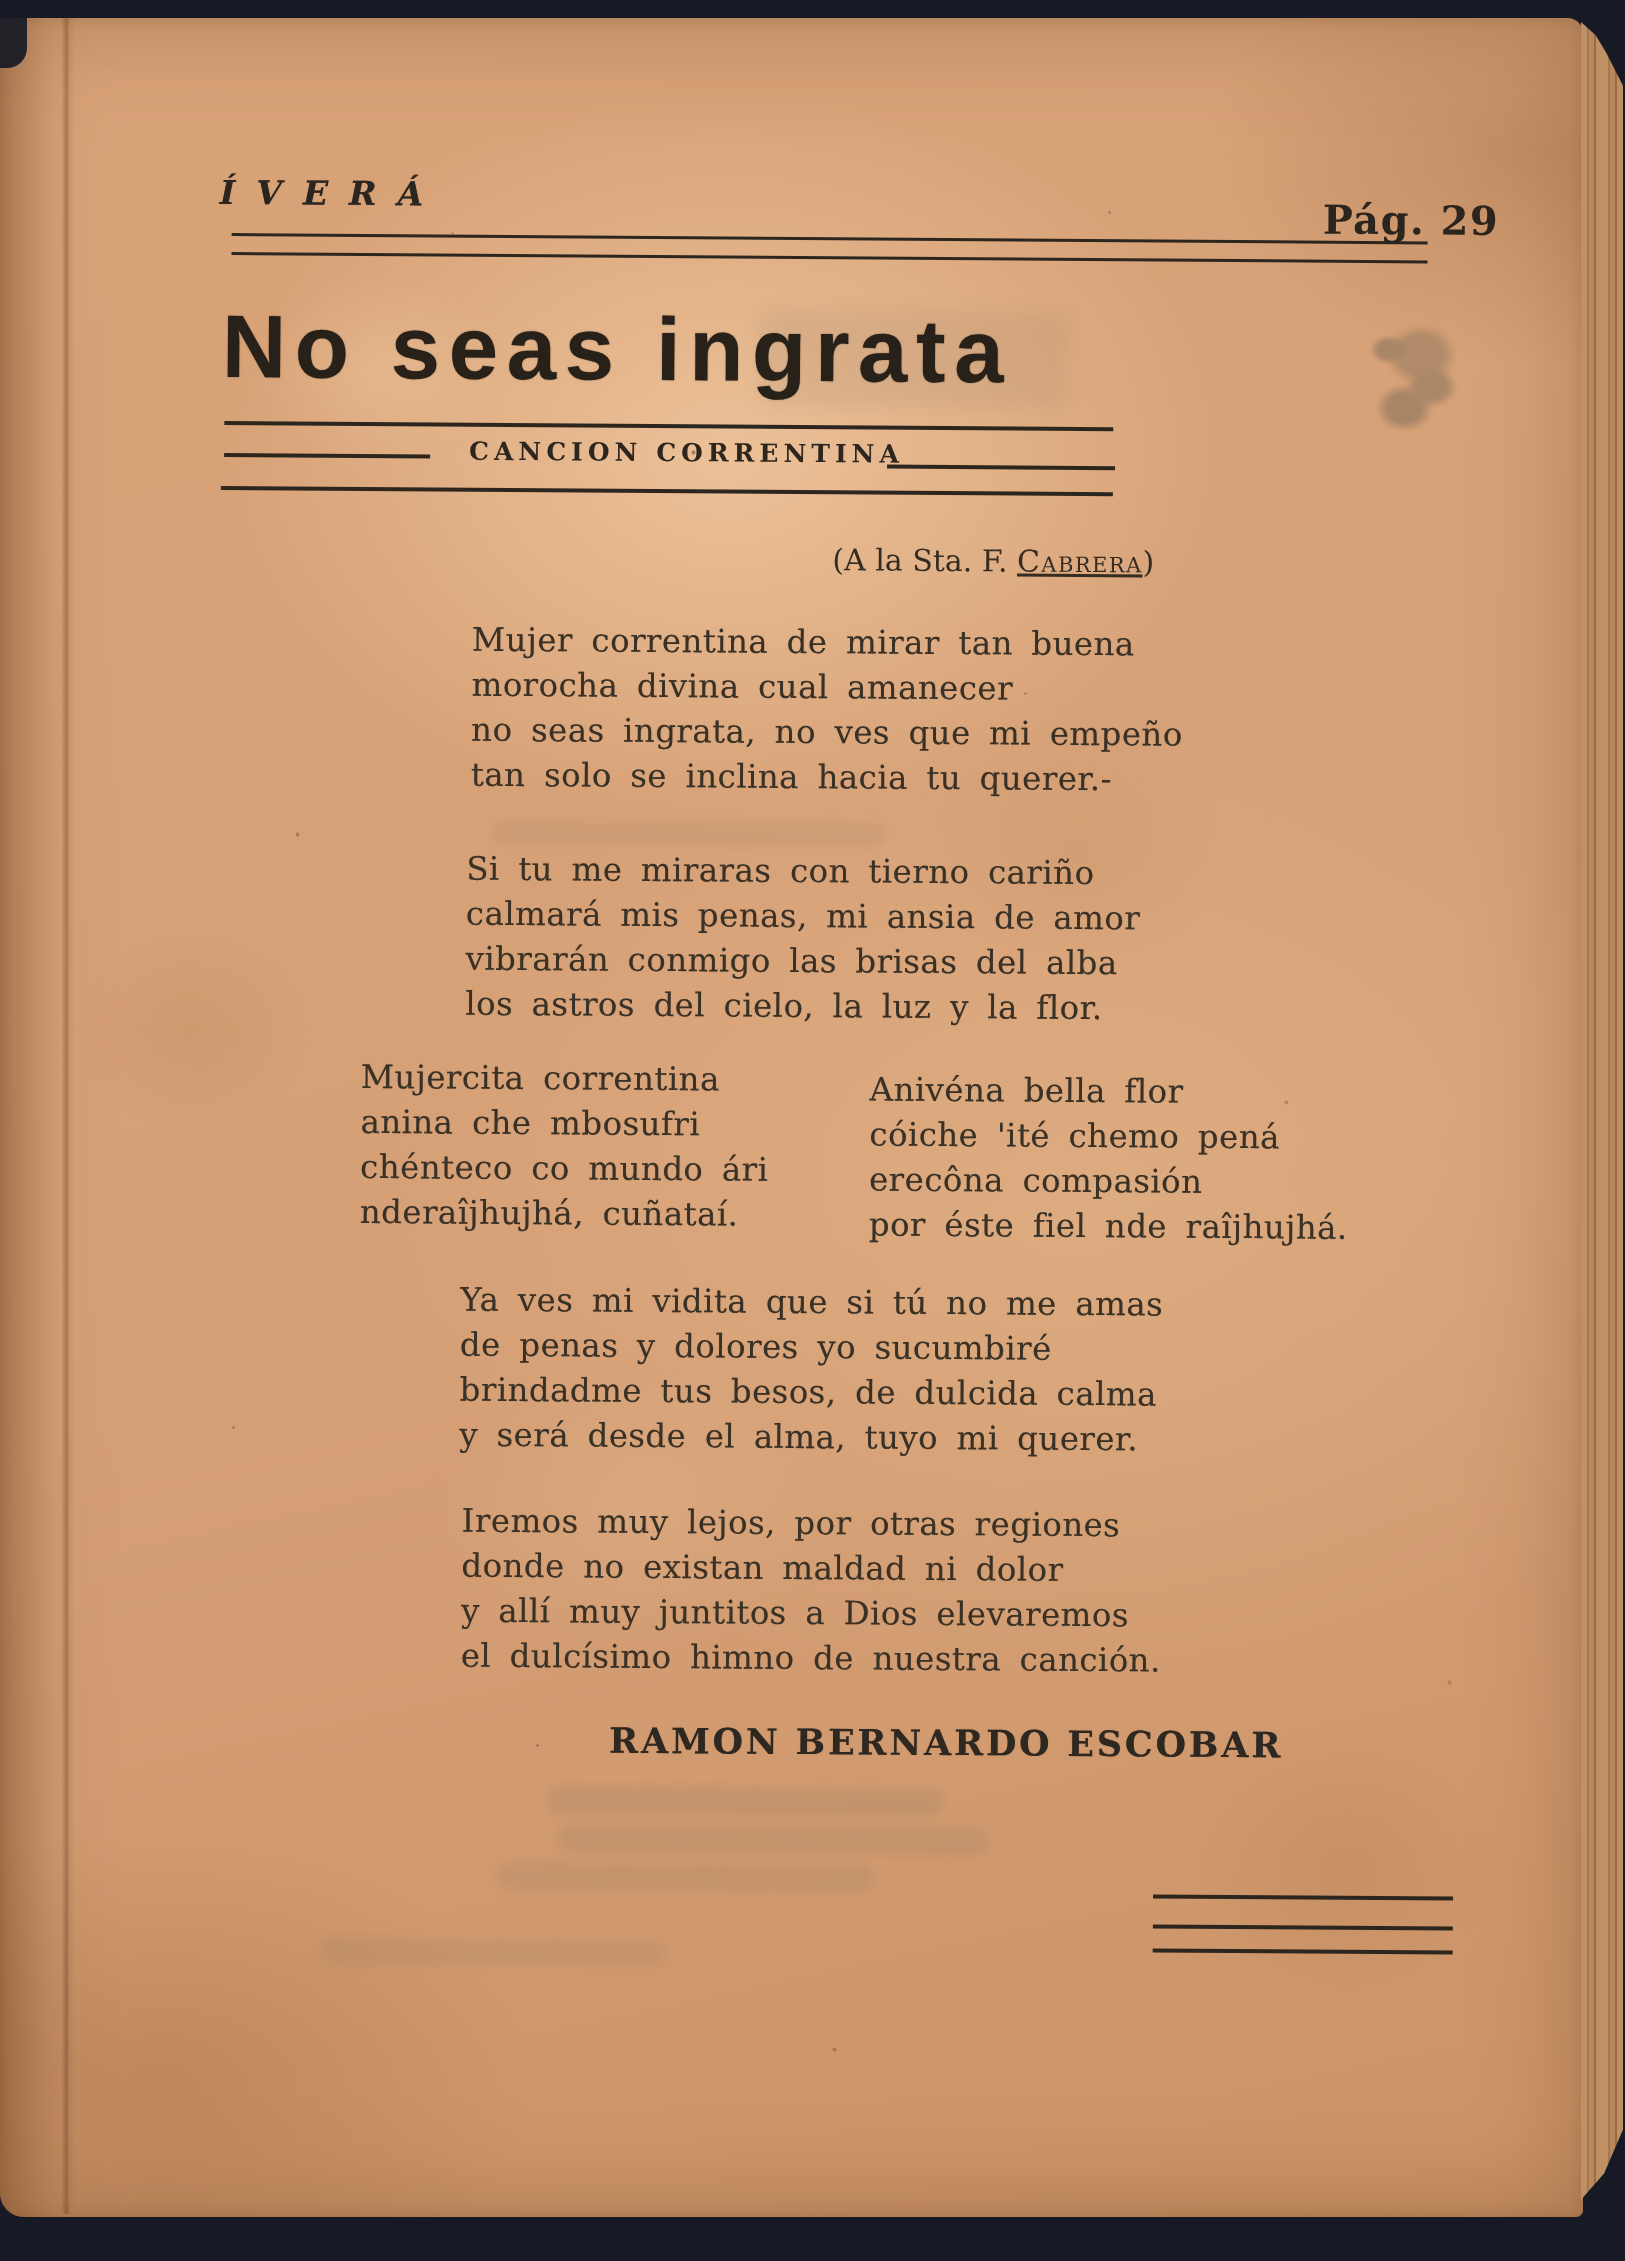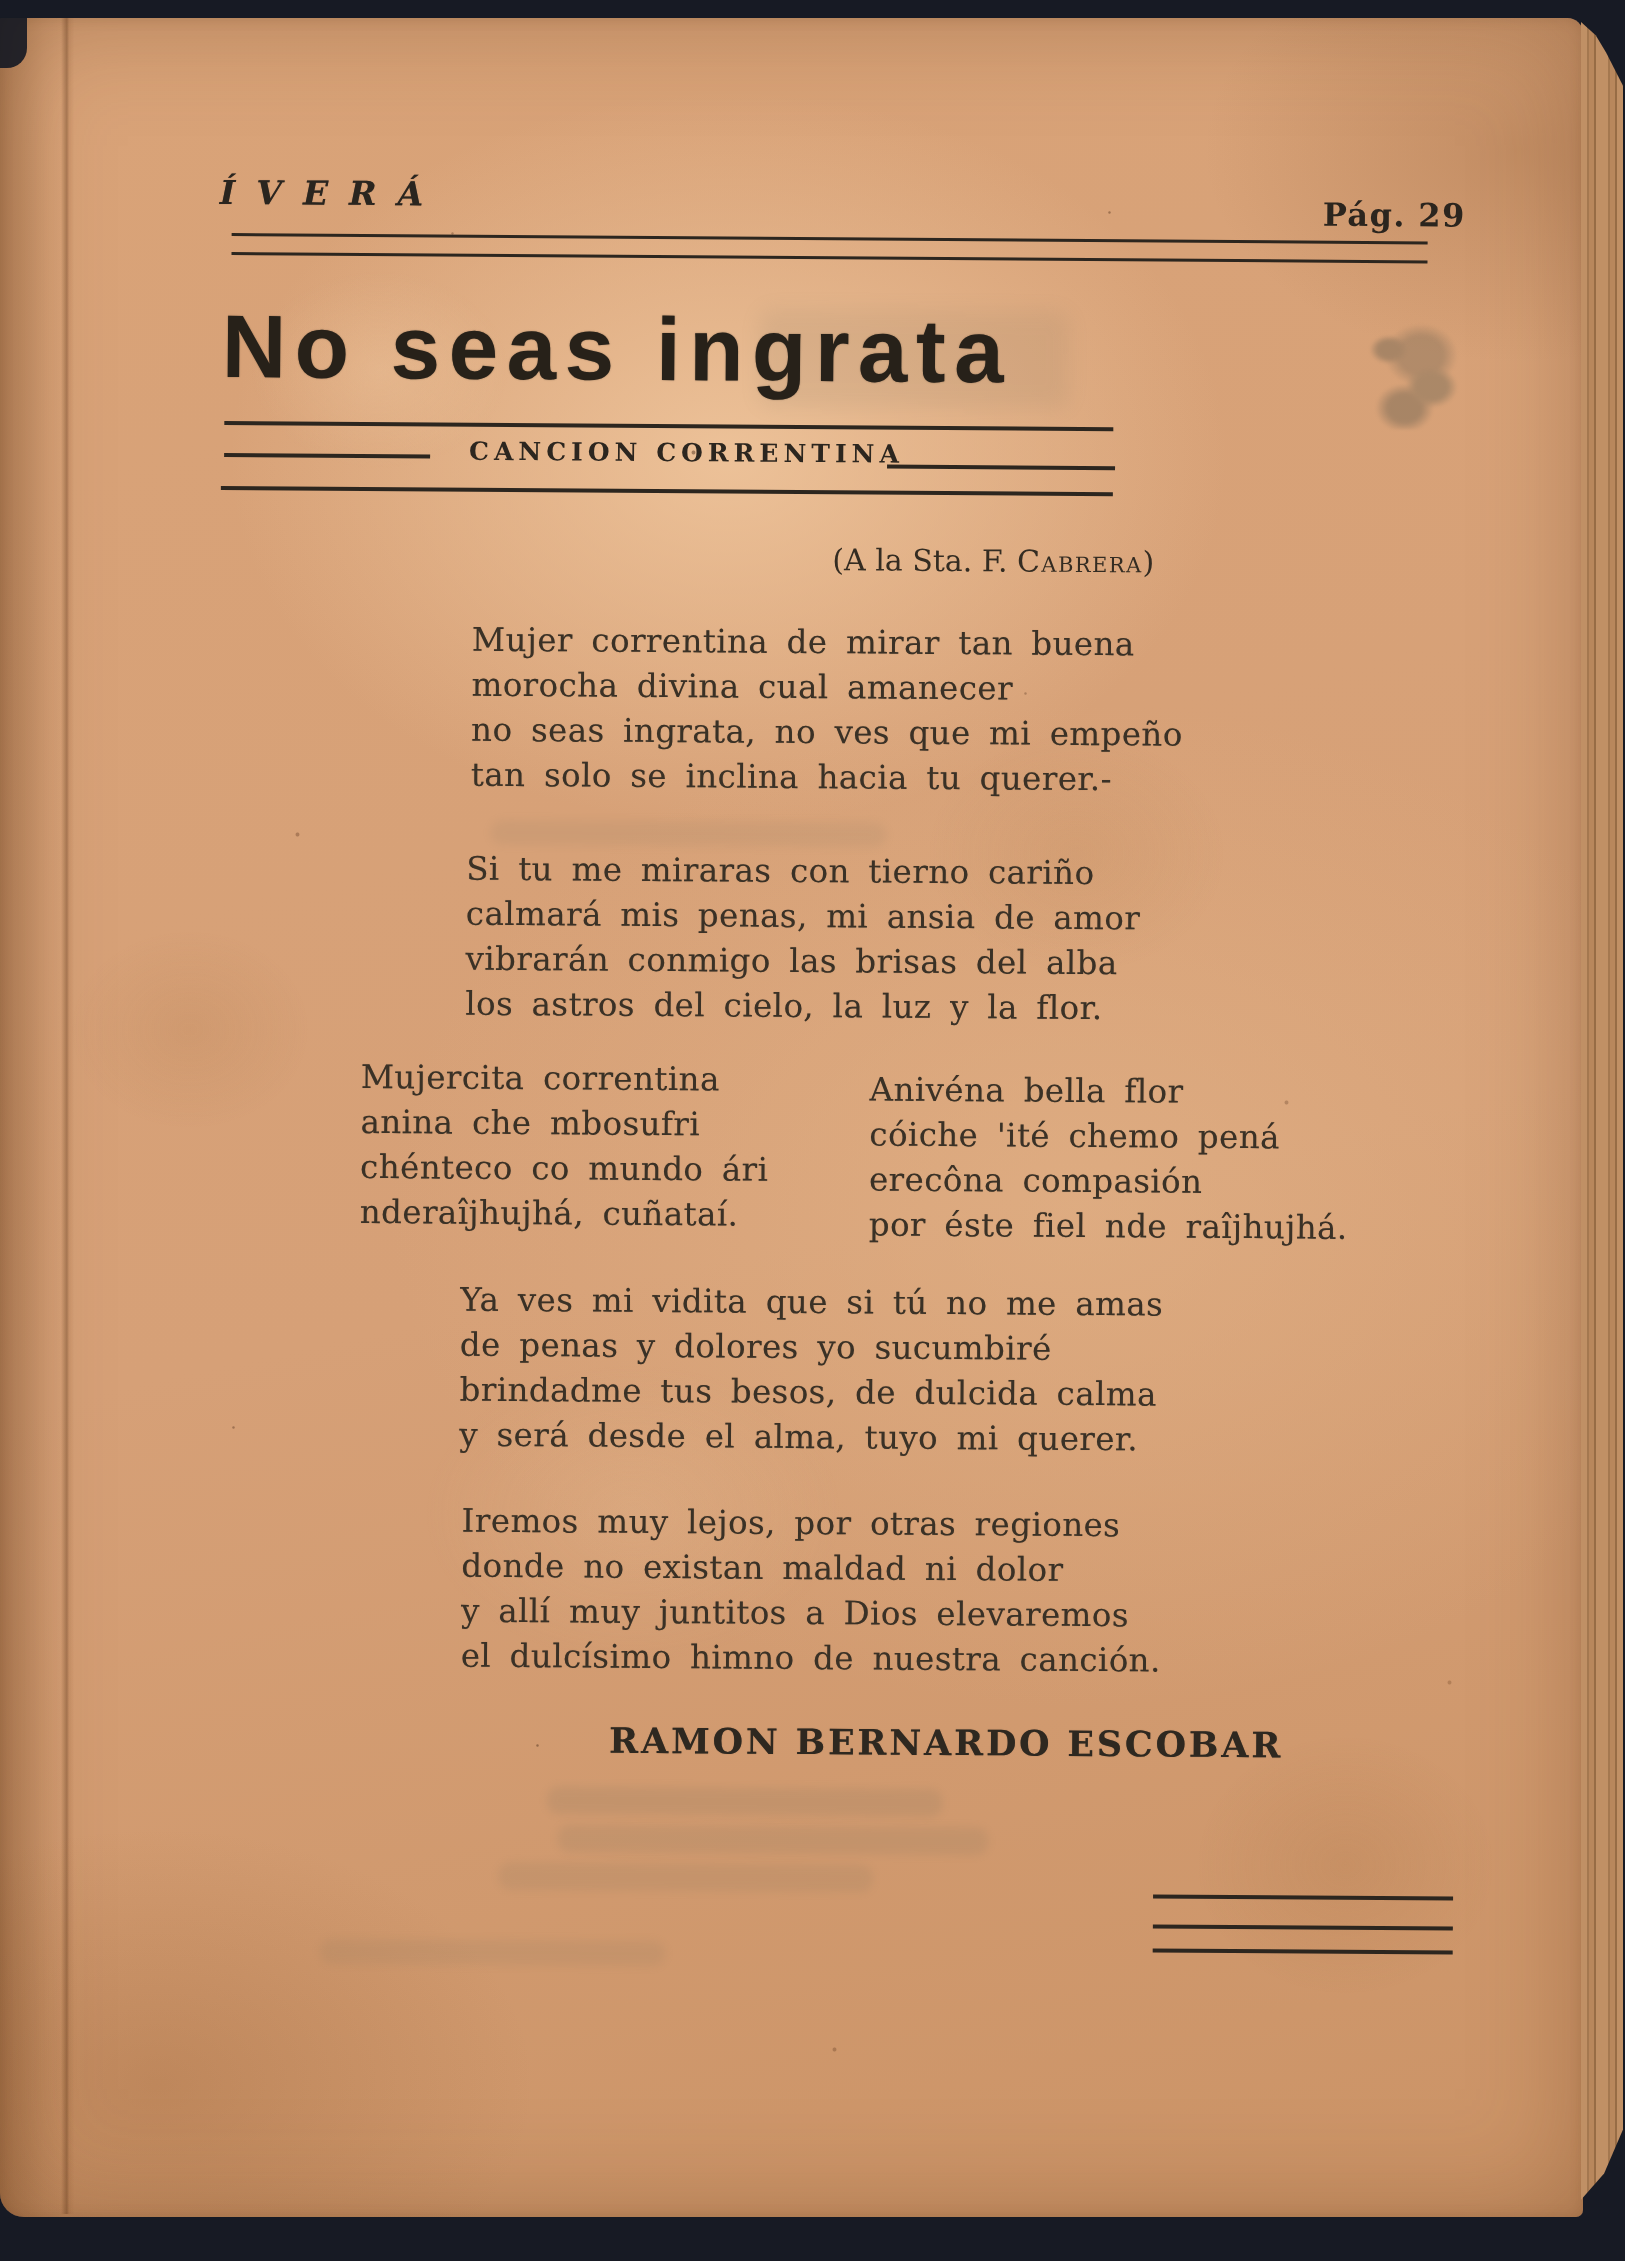--- a/index.html
+++ b/index.html
@@ -59,33 +59,33 @@
   }
 
   
   .content{position:absolute;inset:0;transform:rotate(0.4deg);transform-origin:226px 184px;}
   .content > *{position:absolute;}
 
   .masthead{left:220px;top:173px;font:italic 700 33px "DejaVu Serif",serif;
     letter-spacing:21px;color:#2a251f;text-shadow:0 0 0.7px rgba(42,37,31,.6);}
   .rule-double{left:232px;top:233px;width:1196px;height:16.3px;
     border-top:3.5px solid #2c261f;border-bottom:3.5px solid #2c261f;}
-  .page-number{left:1323px;top:188px;font-weight:700;font-size:32px;color:#2b251e;letter-spacing:1.4px;}
+  .page-number{left:1323px;top:188px;font-weight:700;font-size:40px;color:#2b251e;letter-spacing:1.4px;}
 
   .title{left:223px;top:295px;font-family:"Liberation Sans",sans-serif;font-weight:700;
     font-size:89px;letter-spacing:8.5px;color:#272119;white-space:nowrap;
     text-shadow:0 0 1.4px rgba(39,33,25,.55);}
   .title-rule{left:226px;top:421px;width:889px;height:3.5px;background:#2c261f;}
   .subtitle-dash-left{left:226px;top:453px;width:206px;height:3.5px;background:#2c261f;}
   .subtitle{left:471px;top:435px;font-weight:700;font-size:25px;letter-spacing:5px;color:#2c261f;white-space:nowrap;}
   .subtitle-dash-right{left:889px;top:460px;width:228px;height:3.5px;background:#2c261f;}
   .header-rule-bottom{left:223px;top:486px;width:892px;height:3.5px;background:#2c261f;}
 
   .dedication{left:835px;top:538px;font-size:30px;color:#342c22;white-space:nowrap;}
-  .dedication .sc{font-variant:small-caps;letter-spacing:1.4px;}
+  .dedication .sc{font-variant:small-caps;letter-spacing:1.4px;text-decoration:underline;}
 
   .stanza{font-size:32.5px;line-height:45px;color:#3a3126;letter-spacing:0.4px;
     word-spacing:7.8px;white-space:nowrap;text-shadow:0 0 0.7px rgba(58,49,38,.4);}
   #stanza1{left:475px;top:616px;}
   #stanza2{left:471px;top:845px;}
   #guarani-left{left:367px;top:1054px;}
   #guarani-right{left:876px;top:1063px;}
   #stanza4{left:468px;top:1276px;}
   #stanza5{left:471px;top:1497px;}
 

